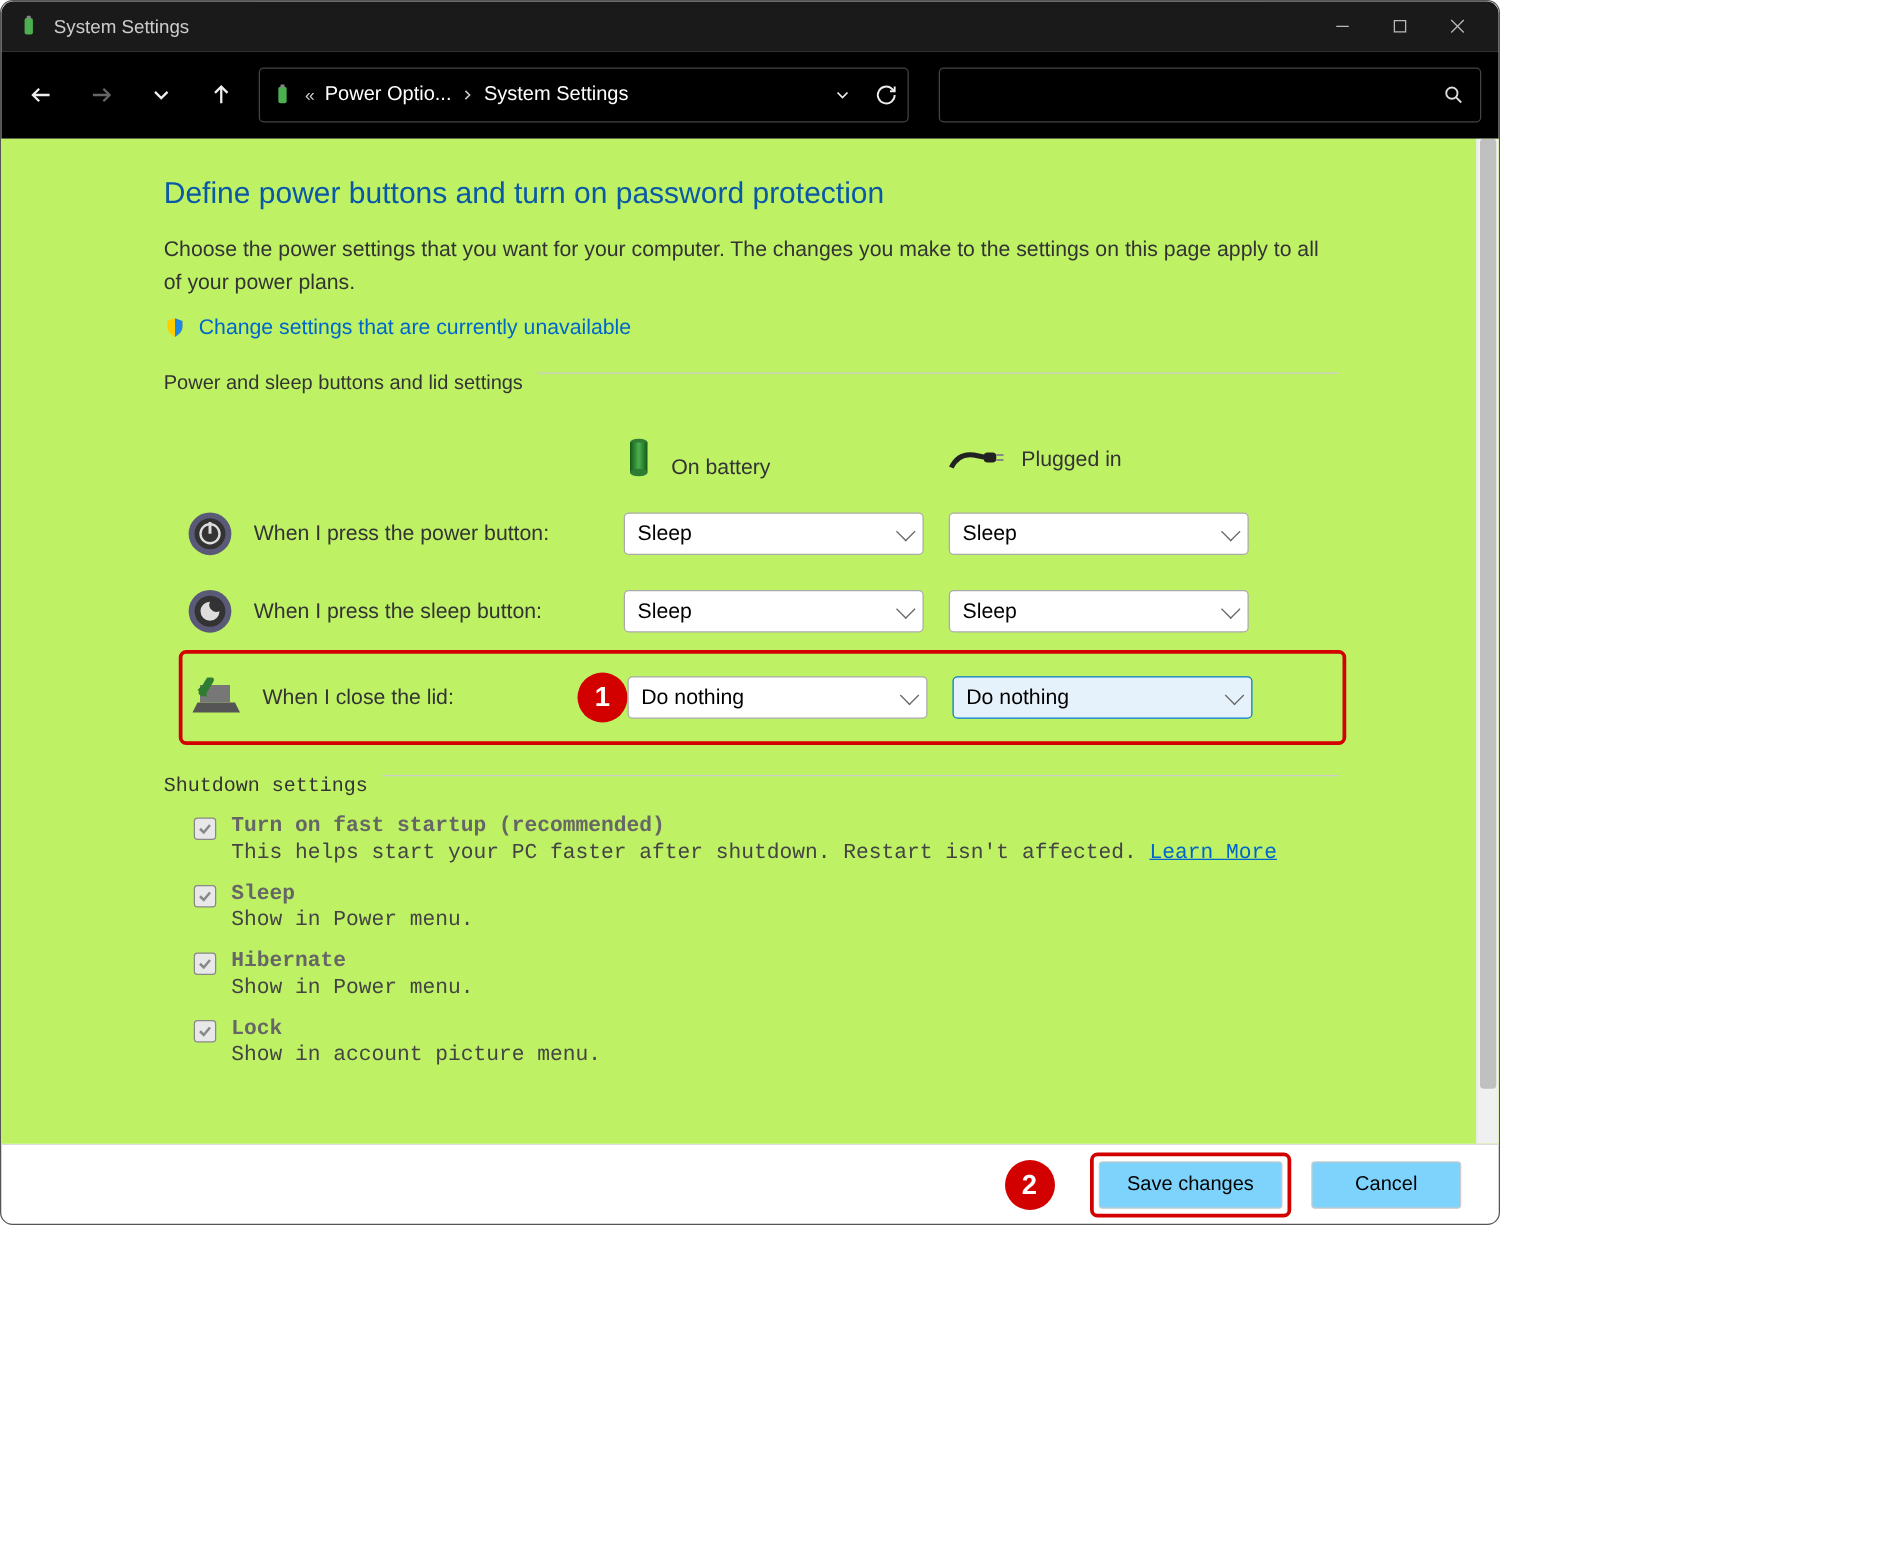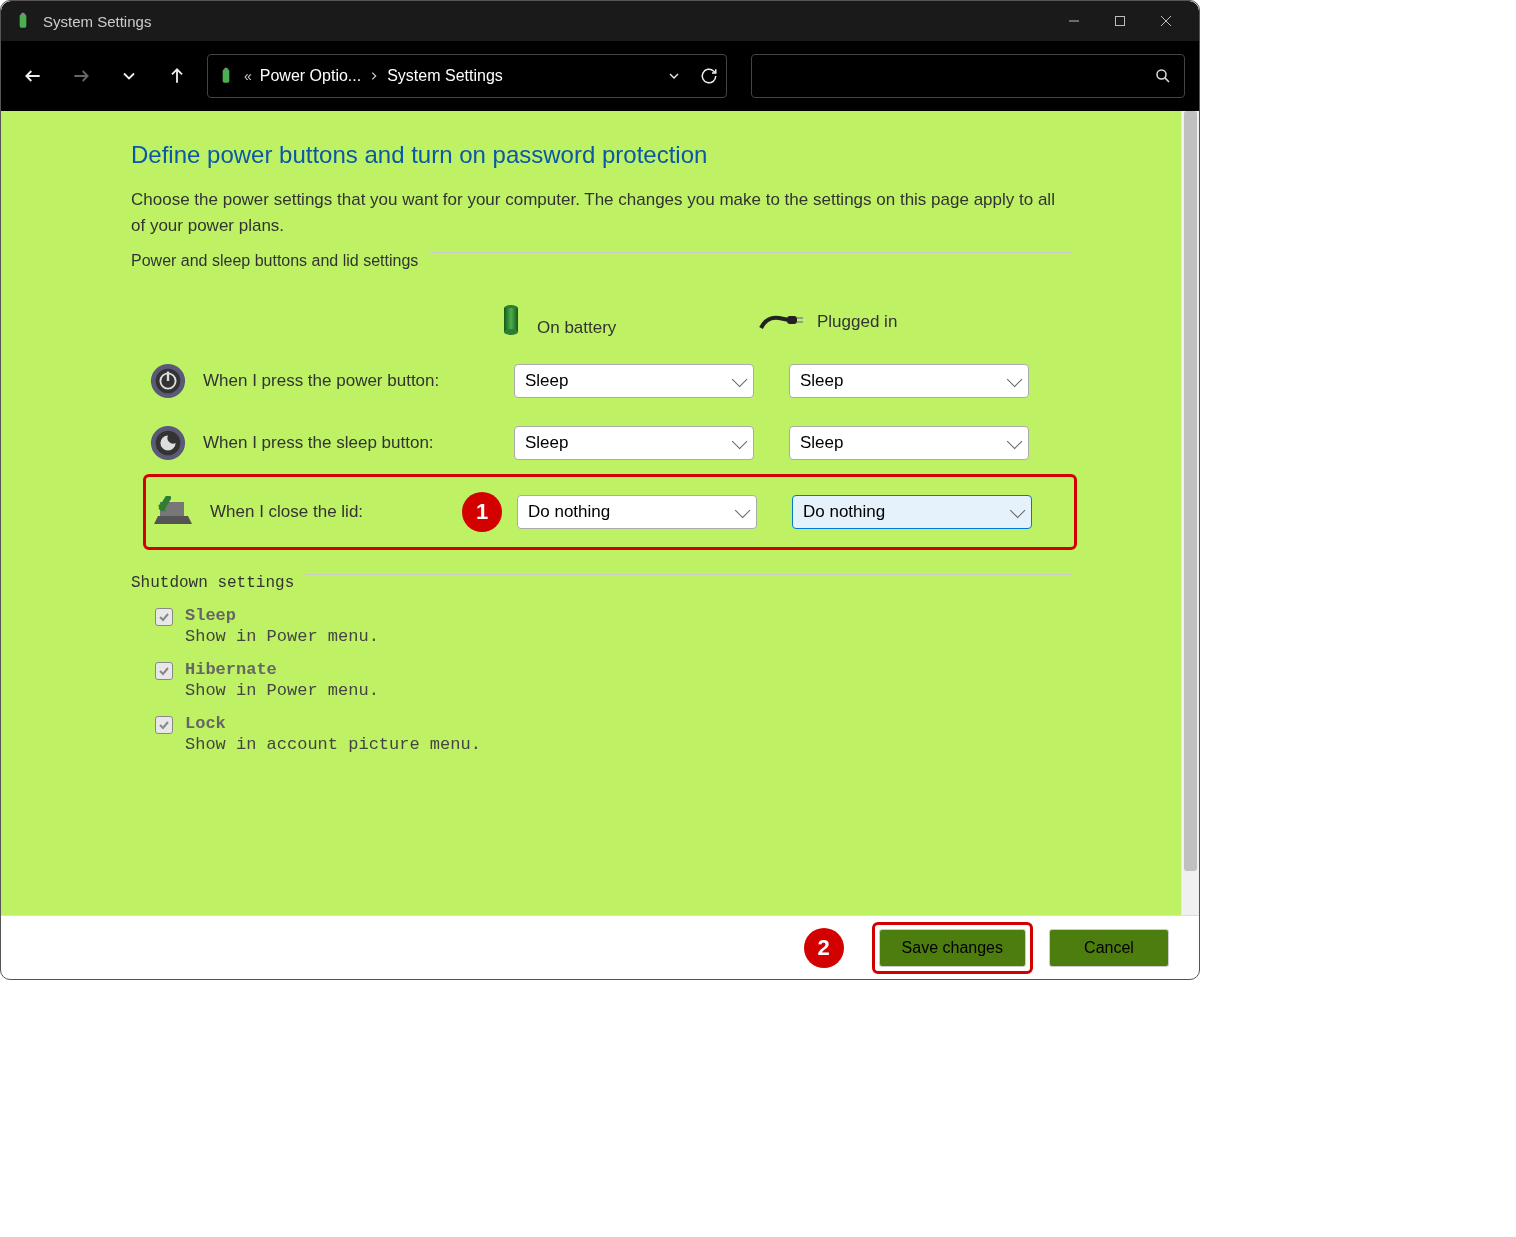--- a/index.html
+++ b/index.html
@@ -162,21 +162,21 @@
   align-items: flex-end;
   gap: 14px;
   font-size: 17px;
   color: #333;
 }
 .grid-row {
   display: grid;
   grid-template-columns: 350px 260px 260px;
   align-items: center;
   height: 62px;
-  gap: 15px;
+  gap: 0;
 }
 .row-label {
   display: flex;
   align-items: center;
   gap: 16px;
   font-size: 17px;
   color: #333;
 }
 .row-label .lbl-text { flex: 1; }
 .select-box {
@@ -249,21 +249,21 @@
   display: flex;
   align-items: center;
   justify-content: flex-end;
   padding: 0 30px;
   gap: 16px;
 }
 .btn {
   min-width: 120px;
   height: 38px;
   border: 1px solid #ccc;
-  background: #4d7c0f;
+  background: #7dd3fc;
   font-size: 16px;
   display: flex;
   align-items: center;
   justify-content: center;
   padding: 0 22px;
   border-radius: 3px;
 }
 .save-wrap {
   border: 3px solid #d30000;
   border-radius: 6px;
@@ -360,20 +360,27 @@
         <circle cx="10" cy="10" r="6"></circle>
         <line x1="20" y1="20" x2="14.5" y2="14.5"></line>
       </svg>
   </div>
 </div>
 
 <div class="content-wrap">
   <div class="content">
     <h1 class="page-title">Define power buttons and turn on password protection</h1>
     <p class="page-desc">Choose the power settings that you want for your computer. The changes you make to the settings on this page apply to all of your power plans.</p>
+    <div class="admin-link">
+      <svg class="shield-icon" viewBox="0 0 24 24">
+          <path d="M12 2 L20 5 V11 C20 16 16 20 12 22 C8 20 4 16 4 11 V5 Z" fill="#ffcc00"></path>
+          <path d="M12 2 L20 5 V11 C20 16 16 20 12 22 V2 Z" fill="#1e88e5"></path>
+        </svg>
+      <span>Change settings that are currently unavailable</span>
+    </div>
 
     <div class="section-label">
         <span>Power and sleep buttons and lid settings</span>
       </div>
 
     <div class="power-grid">
       <div class="col-headers">
         <div></div>
         <div class="col-header">
           <svg width="24" height="36" viewBox="0 0 24 36">
@@ -463,20 +470,31 @@
           <span>Shutdown settings</span>
         </div>
       <div class="shutdown-list">
         <div class="sd-item">
           <div class="sd-check">
               <svg viewBox="0 0 12 12">
                 <polyline points="2,6 5,9 10,3" fill="none" stroke="currentColor" stroke-width="2"></polyline>
               </svg>
             </div>
           <div class="sd-text">
+            <div class="sd-title">Turn on fast startup (recommended)</div>
+            <div class="sd-desc"><span>This helps start your PC faster after shutdown. Restart isn't affected. </span><span class="link">Learn More</span></div>
+          </div>
+        </div>
+        <div class="sd-item">
+          <div class="sd-check">
+              <svg viewBox="0 0 12 12">
+                <polyline points="2,6 5,9 10,3" fill="none" stroke="currentColor" stroke-width="2"></polyline>
+              </svg>
+            </div>
+          <div class="sd-text">
             <div class="sd-title">Sleep</div>
             <div class="sd-desc">Show in Power menu.</div>
           </div>
         </div>
         <div class="sd-item">
           <div class="sd-check">
               <svg viewBox="0 0 12 12">
                 <polyline points="2,6 5,9 10,3" fill="none" stroke="currentColor" stroke-width="2"></polyline>
               </svg>
             </div>

